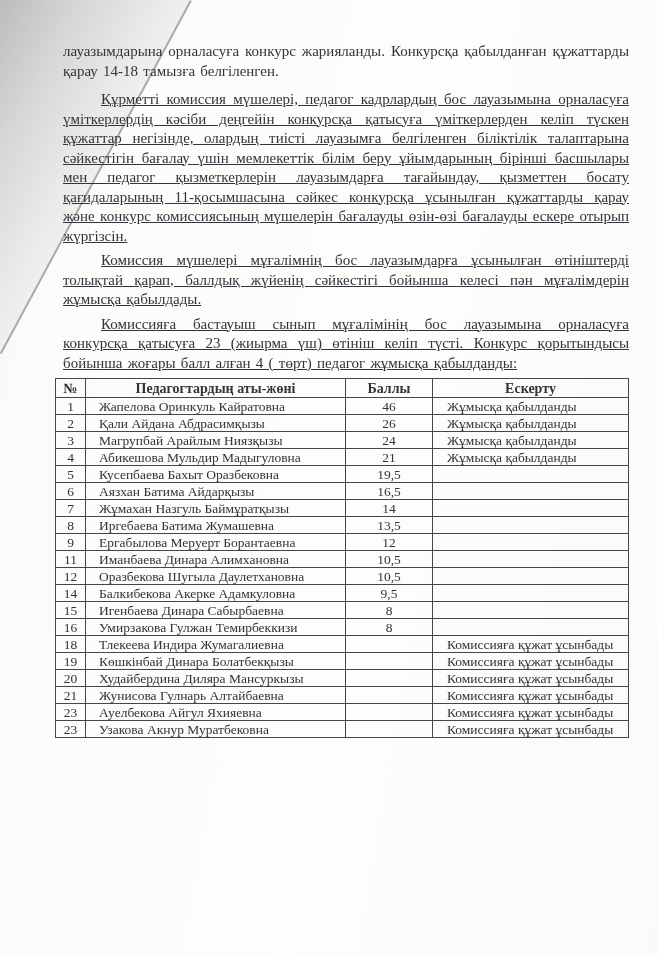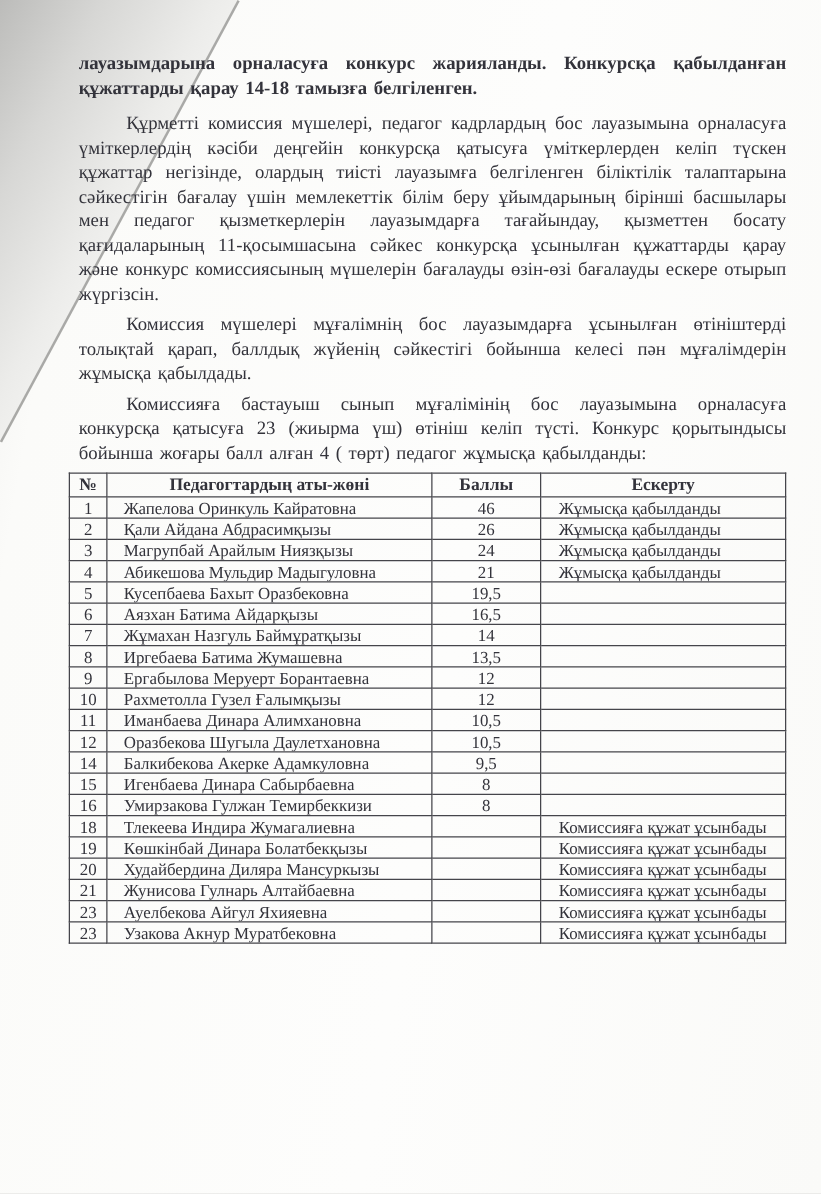--- a/index.html
+++ b/index.html
@@ -35,22 +35,22 @@
   }
   .content{
     position:absolute;left:63px;top:42px;width:566px;
   }
   .para{
     font-size:15px;line-height:19.5px;
     text-align:justify;
     margin:0 0 5px 0;
     word-spacing:1.5px;
   }
-  .para.indent{text-indent:38px;}
-  .paragraphs .para:nth-child(1){margin-bottom:9px;font-weight:bold;}
+  .para.indent{text-indent:38px;text-decoration:underline;}
+  .paragraphs .para:nth-child(1){margin-bottom:9px;}
   .paragraphs .para:nth-child(5){margin-bottom:15px;}
 
   table.results{
     border-collapse:collapse;
     width:573px;
     margin-left:-8px;
     margin-top:2px;
     table-layout:fixed;
   }
   .results th,.results td{
@@ -148,26 +148,20 @@
             <td class="c-score">13,5</td>
             <td class="c-note"></td>
           </tr>
           <tr>
             <td class="c-no">9</td>
             <td class="c-name">Ергабылова Меруерт Борантаевна</td>
             <td class="c-score">12</td>
             <td class="c-note"></td>
           </tr>
           <tr>
-            <td class="c-no">10</td>
-            <td class="c-name">Рахметолла Гузел Ғалымқызы</td>
-            <td class="c-score">12</td>
-            <td class="c-note"></td>
-          </tr>
-          <tr>
             <td class="c-no">11</td>
             <td class="c-name">Иманбаева Динара Алимхановна</td>
             <td class="c-score">10,5</td>
             <td class="c-note"></td>
           </tr>
           <tr>
             <td class="c-no">12</td>
             <td class="c-name">Оразбекова Шугыла Даулетхановна</td>
             <td class="c-score">10,5</td>
             <td class="c-note"></td>

